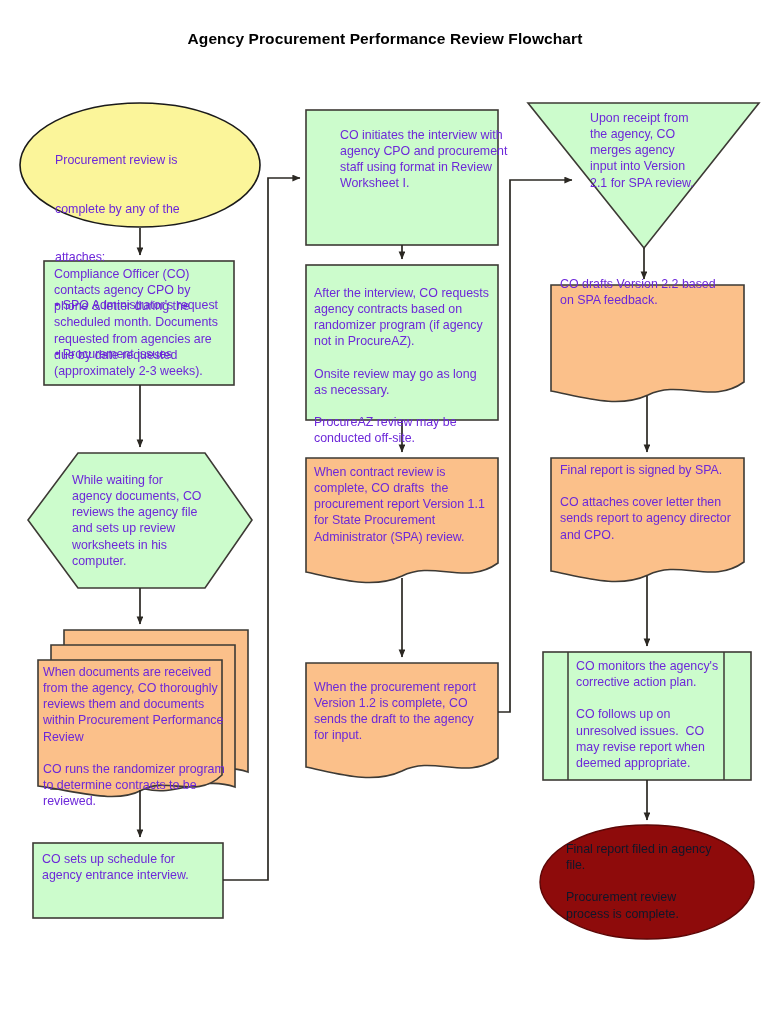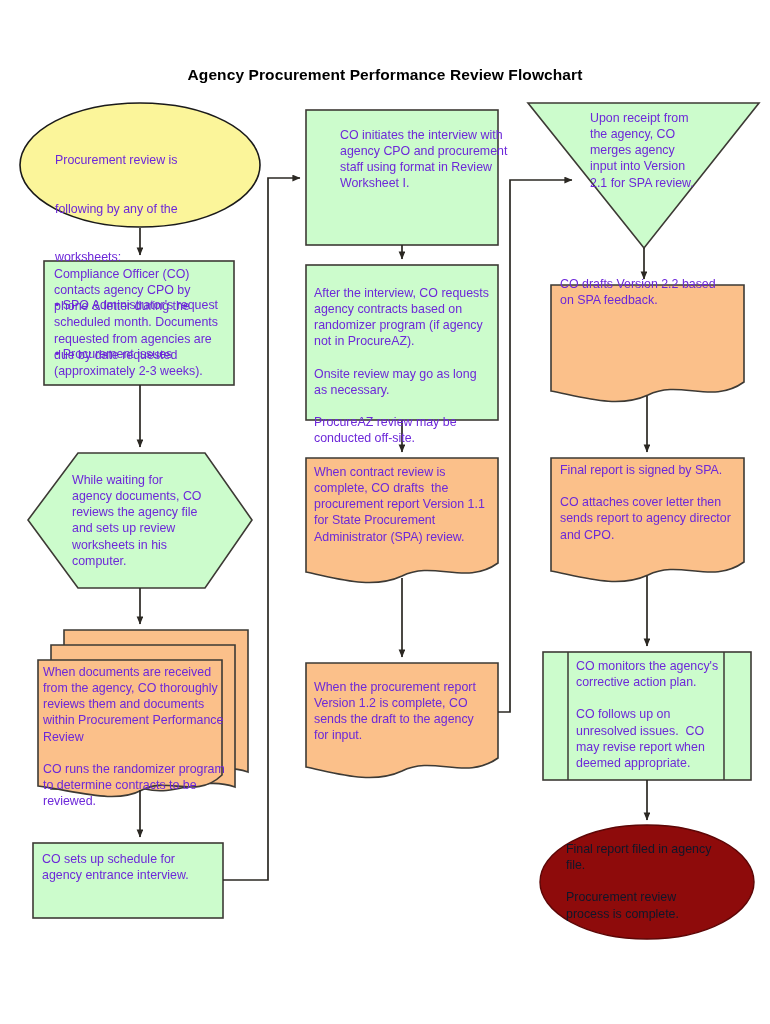--- a/index.html
+++ b/index.html
@@ -2,21 +2,21 @@
 <html><head>
 <meta charset="utf-8">
 <style>
   html,body{margin:0;padding:0;background:#ffffff;}
   body{width:770px;height:1024px;position:relative;
        font-family:"Liberation Sans","DejaVu Sans",sans-serif;
        color:#231f20;overflow:hidden;}
   .canvas{position:absolute;left:0;top:0;width:770px;height:1024px;}
 
   #title{position:absolute;left:0;top:30px;width:770px;text-align:center;
-         font-size:15.5px;font-weight:bold;letter-spacing:.1px;color:#000;margin-top:36px;}
+         font-size:15.5px;font-weight:bold;letter-spacing:.1px;color:#000;}
 
   
   .txt{position:absolute;font-size:12.4px;line-height:1.30;color:#6d28d9;
        white-space:pre-wrap;z-index:6;}
 
   
   svg.layer{position:absolute;left:0;top:0;width:770px;height:1024px;
             pointer-events:none;z-index:2;}
 
   .shape-green{fill:#ccfccc;stroke:#3d3a35;stroke-width:1.6;}
@@ -99,22 +99,22 @@
     <path class="conn" d="M498,712 L510,712 L510,180 L572,180" marker-end="url(#ah)"></path>
 
     <path class="conn" d="M644,248 L644,279" marker-end="url(#ah)"></path>
     <path class="conn" d="M647,396 L647,452" marker-end="url(#ah)"></path>
     <path class="conn" d="M647,576 L647,646" marker-end="url(#ah)"></path>
     <path class="conn" d="M647,780 L647,820" marker-end="url(#ah)"></path>
   </svg>
 
   <div class="txt" style="left:55px;top:120px;width:200px;">
     <div>Procurement review is</div>
-    <div>following by any of the</div>
-    <div>worksheets:</div>
+    <div>complete by any of the</div>
+    <div>attaches:</div>
     <div>• SPO Administrator's request</div>
     <div>• Procurement issues</div>
   </div>
 
   <div class="txt" style="left:54px;top:266px;width:180px;">Compliance Officer (CO)
 contacts agency CPO by
 phone &amp; letter during the
 scheduled month. Documents
 requested from agencies are
 due by date requested

